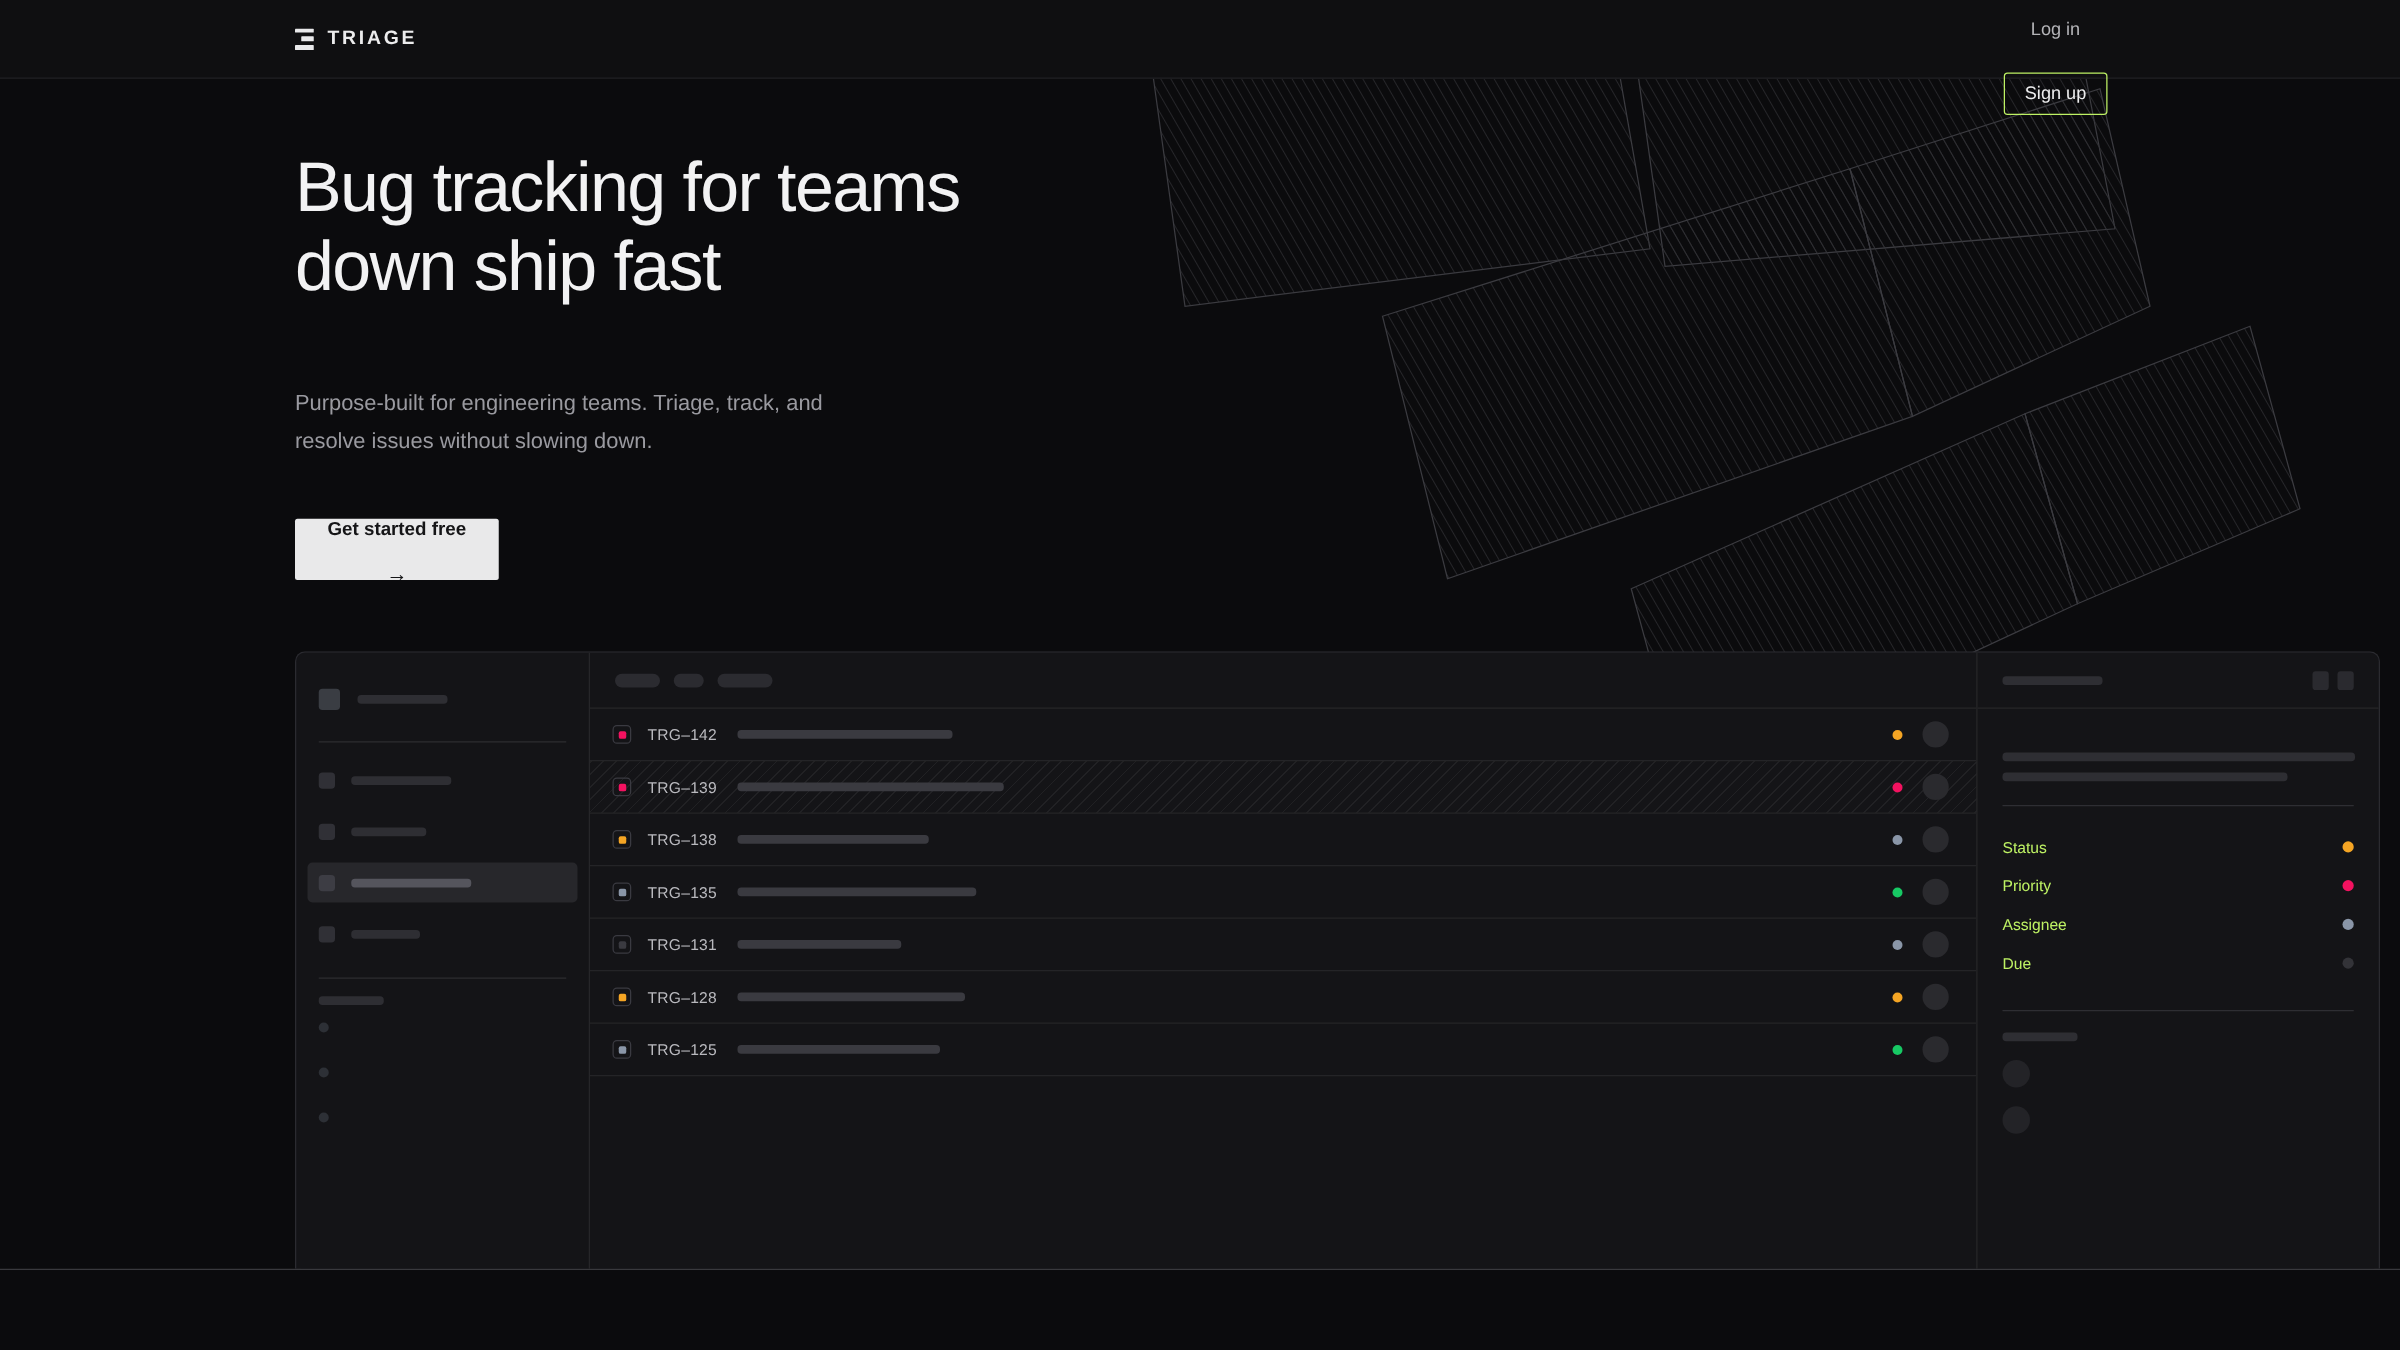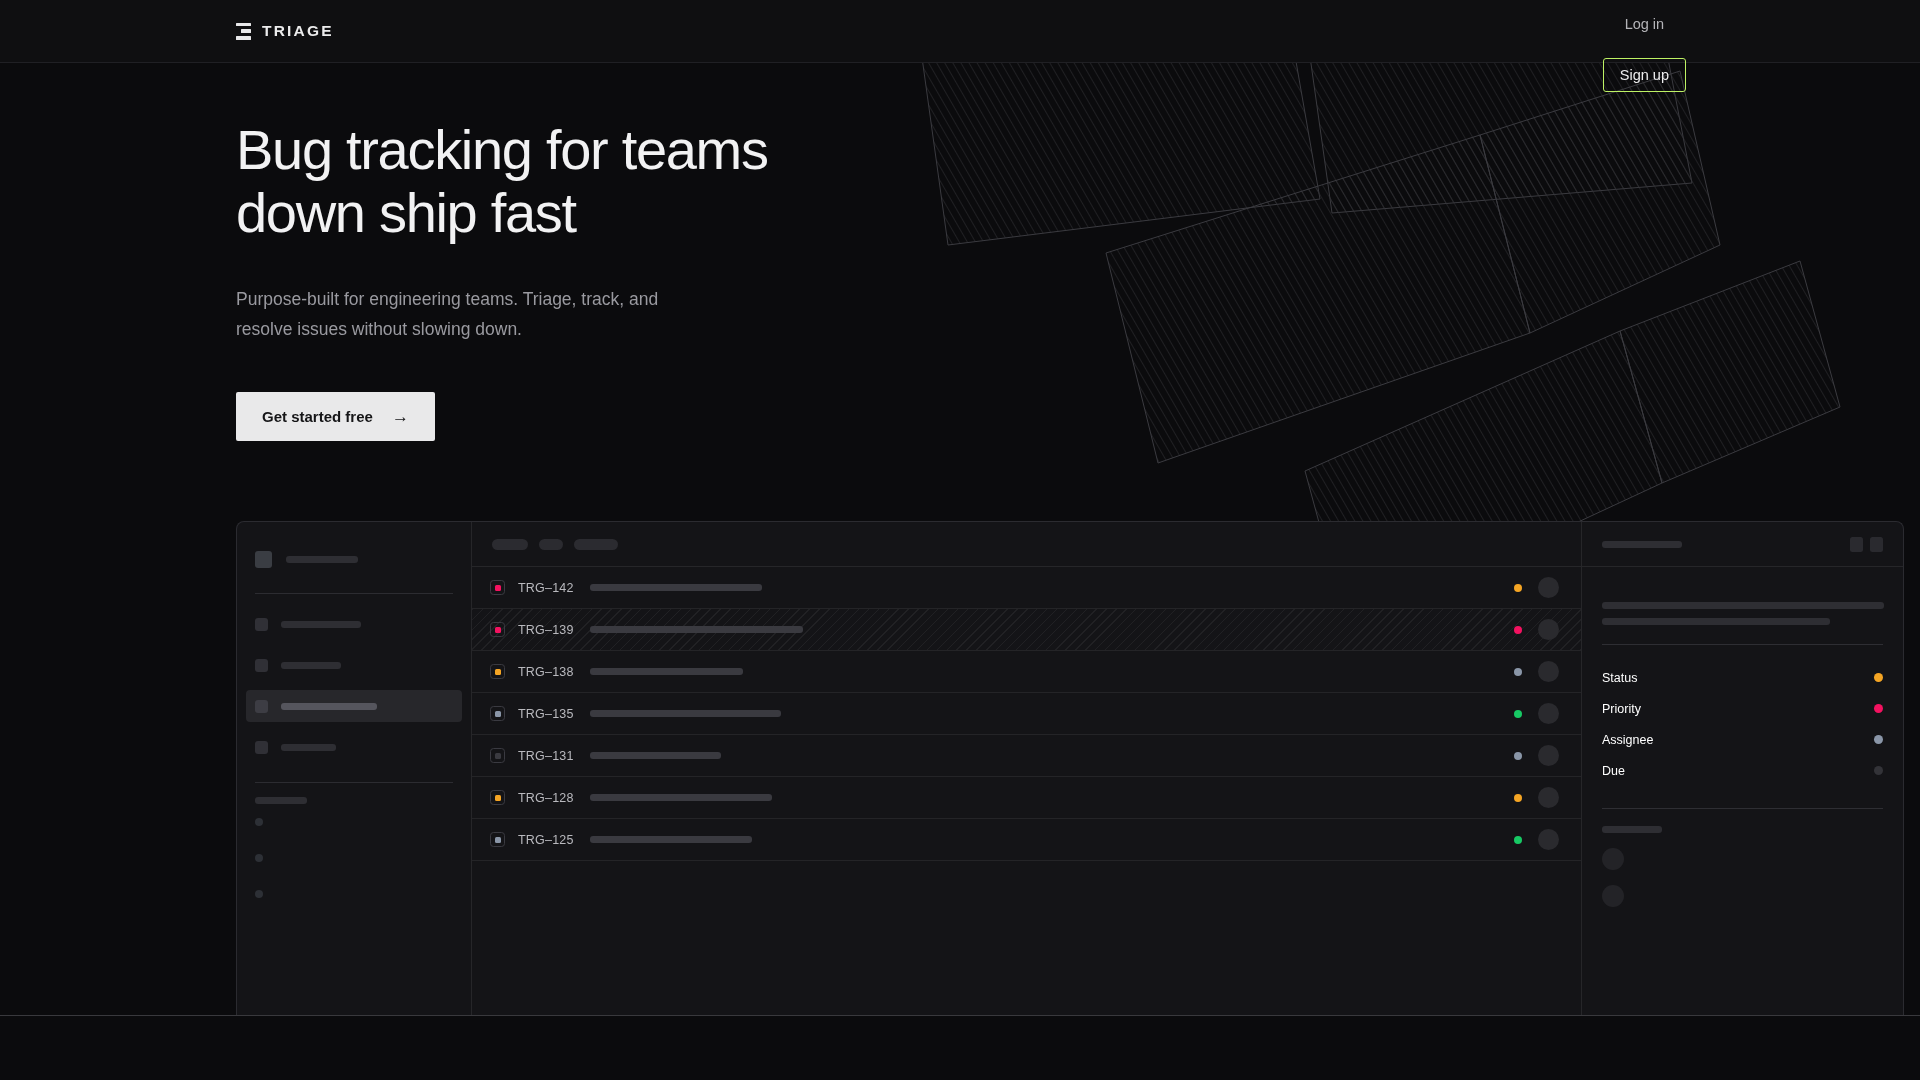--- a/index.html
+++ b/index.html
@@ -107,41 +107,42 @@
   }
   .hero h1 {
     color: #f2f2f3;
     font-size: 56px;
     font-weight: normal;
     line-height: 1.13;
     letter-spacing: -1.3px;
     white-space: pre-line;
   }
   .hero p {
-    margin-top: 39px;
+    margin-top: 62px;
     color: #9a9aa0;
     font-size: 17.5px;
     line-height: 1.72;
     white-space: pre-line;
   }
   .cta {
     margin-top: 48px;
     display: inline-flex;
     align-items: center;
     gap: 19px;
     background: #e9e9ea;
     color: #151517;
     font-size: 15px;
     font-weight: bold;
     font-family: inherit;
     border: none;
     border-radius: 2px;
     padding: 0 26px;
     height: 49px;
     cursor: pointer;
+    flex-direction: column;
   }
   .cta .arrow { font-size: 17px; line-height: 1; }
 
   
   .mock {
     position: absolute;
     left: 236px;
     top: 521px;
     width: 1668px;
     height: 494px;
@@ -249,21 +250,21 @@
   .detail-actions { display: flex; gap: 7px; }
   .icon-btn { width: 13px; height: 15px; background: #2a2a2f; border-radius: 2.5px; cursor: pointer; }
   .detail-body { padding: 19px 20px 0 20px; }
   .d-line { height: 8px; border-radius: 3px; background: #3d3d43; }
   .d-line.dim { background: #2e2e33; height: 7px; }
   .d-hr { height: 1px; background: #2e2e33; margin: 19px 0 17px 0; }
   .meta-row {
     display: flex; align-items: center; justify-content: space-between;
     height: 31px;
   }
-  .meta-label { color: #ffffff; font-size: 12.5px; text-align: right; }
+  .meta-label { color: #bef264; font-size: 12.5px; text-align: right; }
   .meta-dot { width: 9px; height: 9px; border-radius: 50%; }
   .d-hr2 { height: 1px; background: #2e2e33; margin: 22px 0 17px 0; }
   .circle-ph { width: 22px; height: 22px; border-radius: 50%; background: #232327; margin-top: 15px; }
 
   .footer-rule {
     position: absolute;
     left: 0; top: 1015px;
     width: 1920px; height: 1px;
     background: #39393d;
     z-index: 10;

